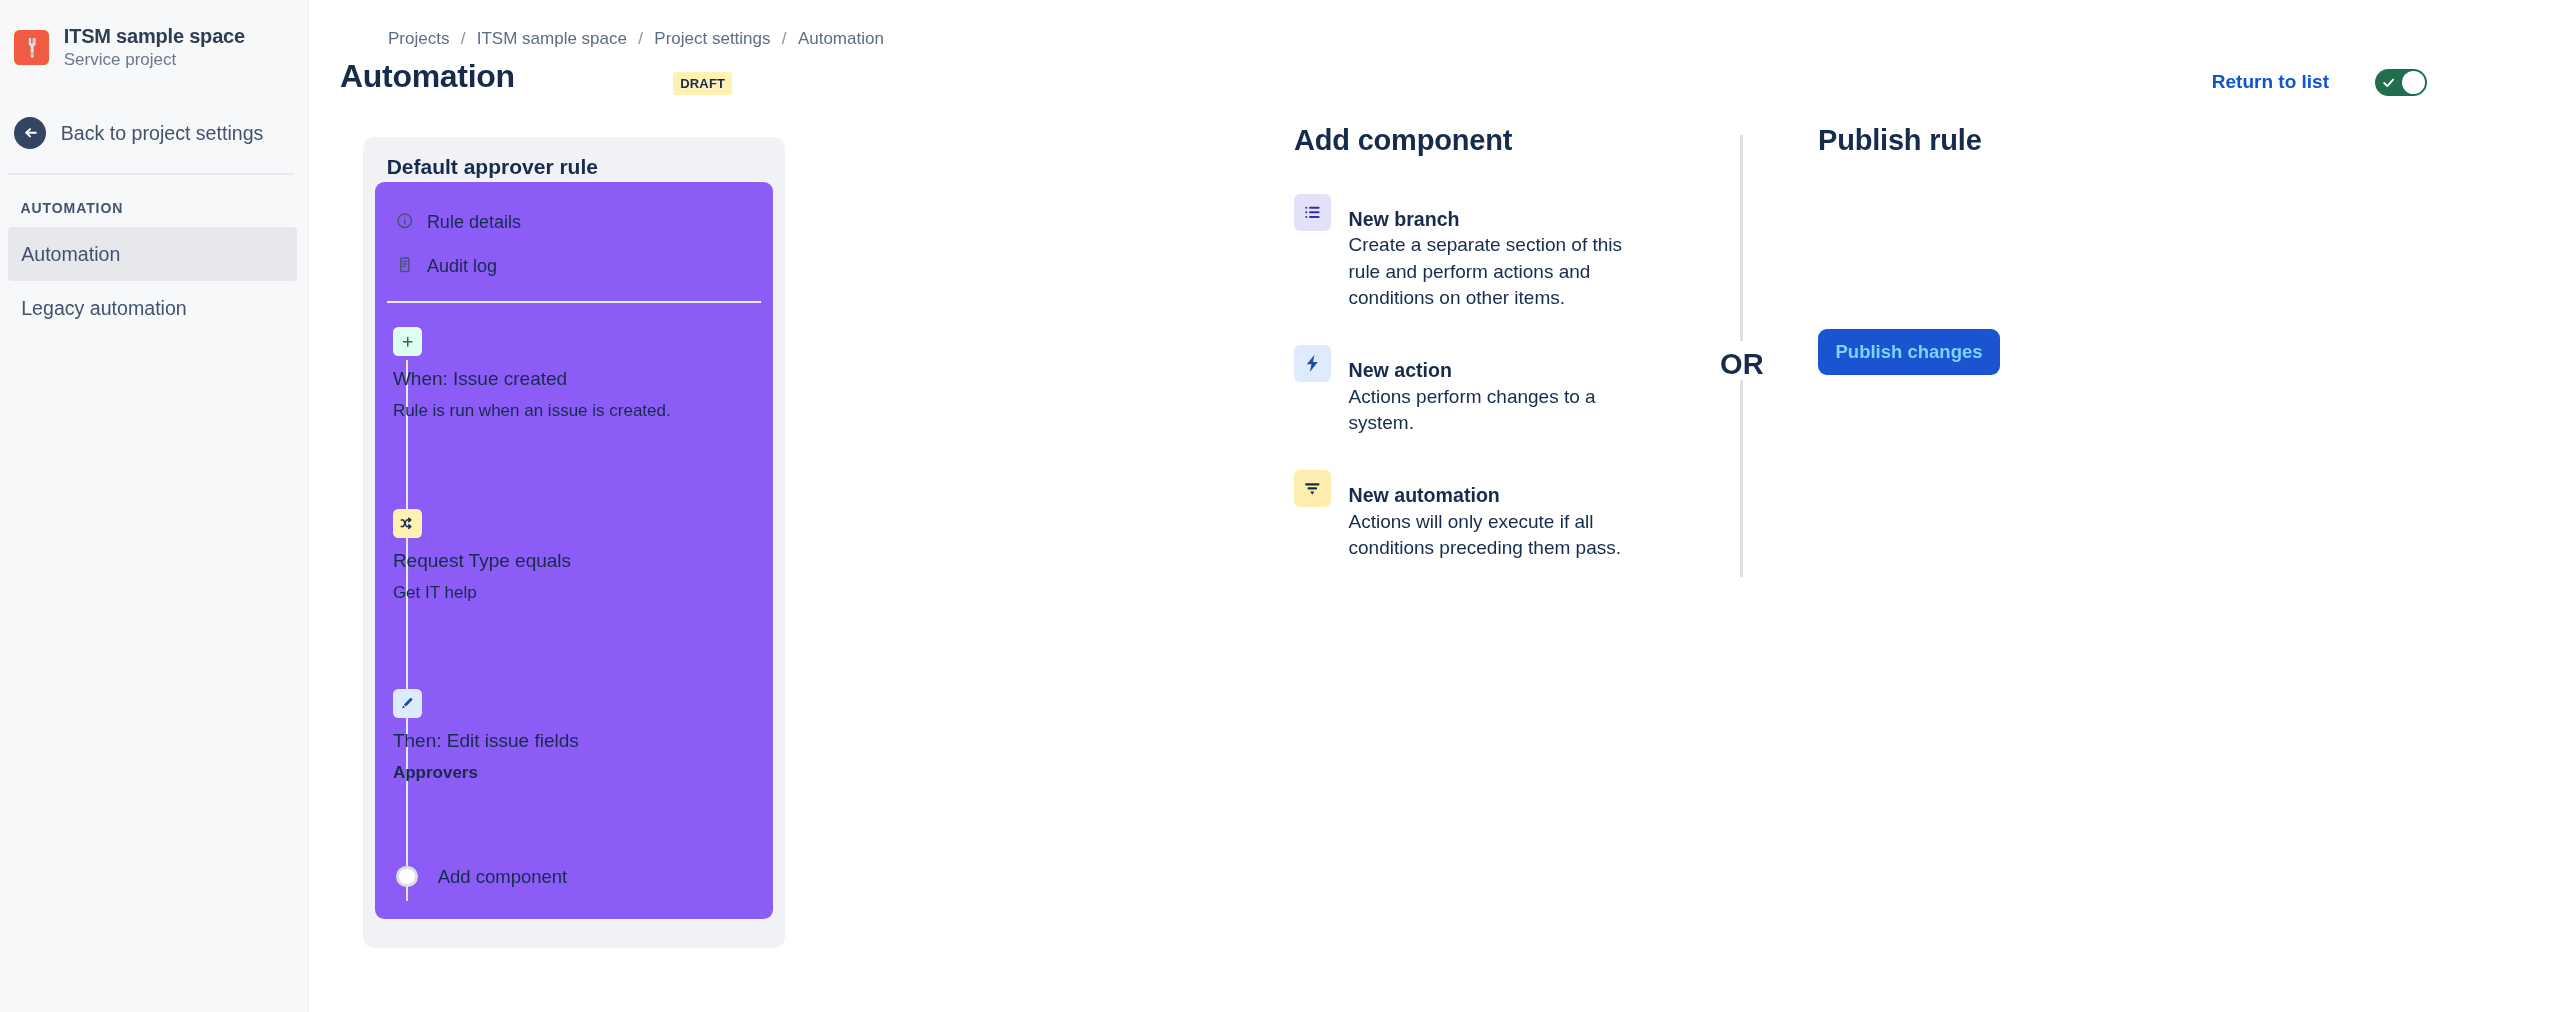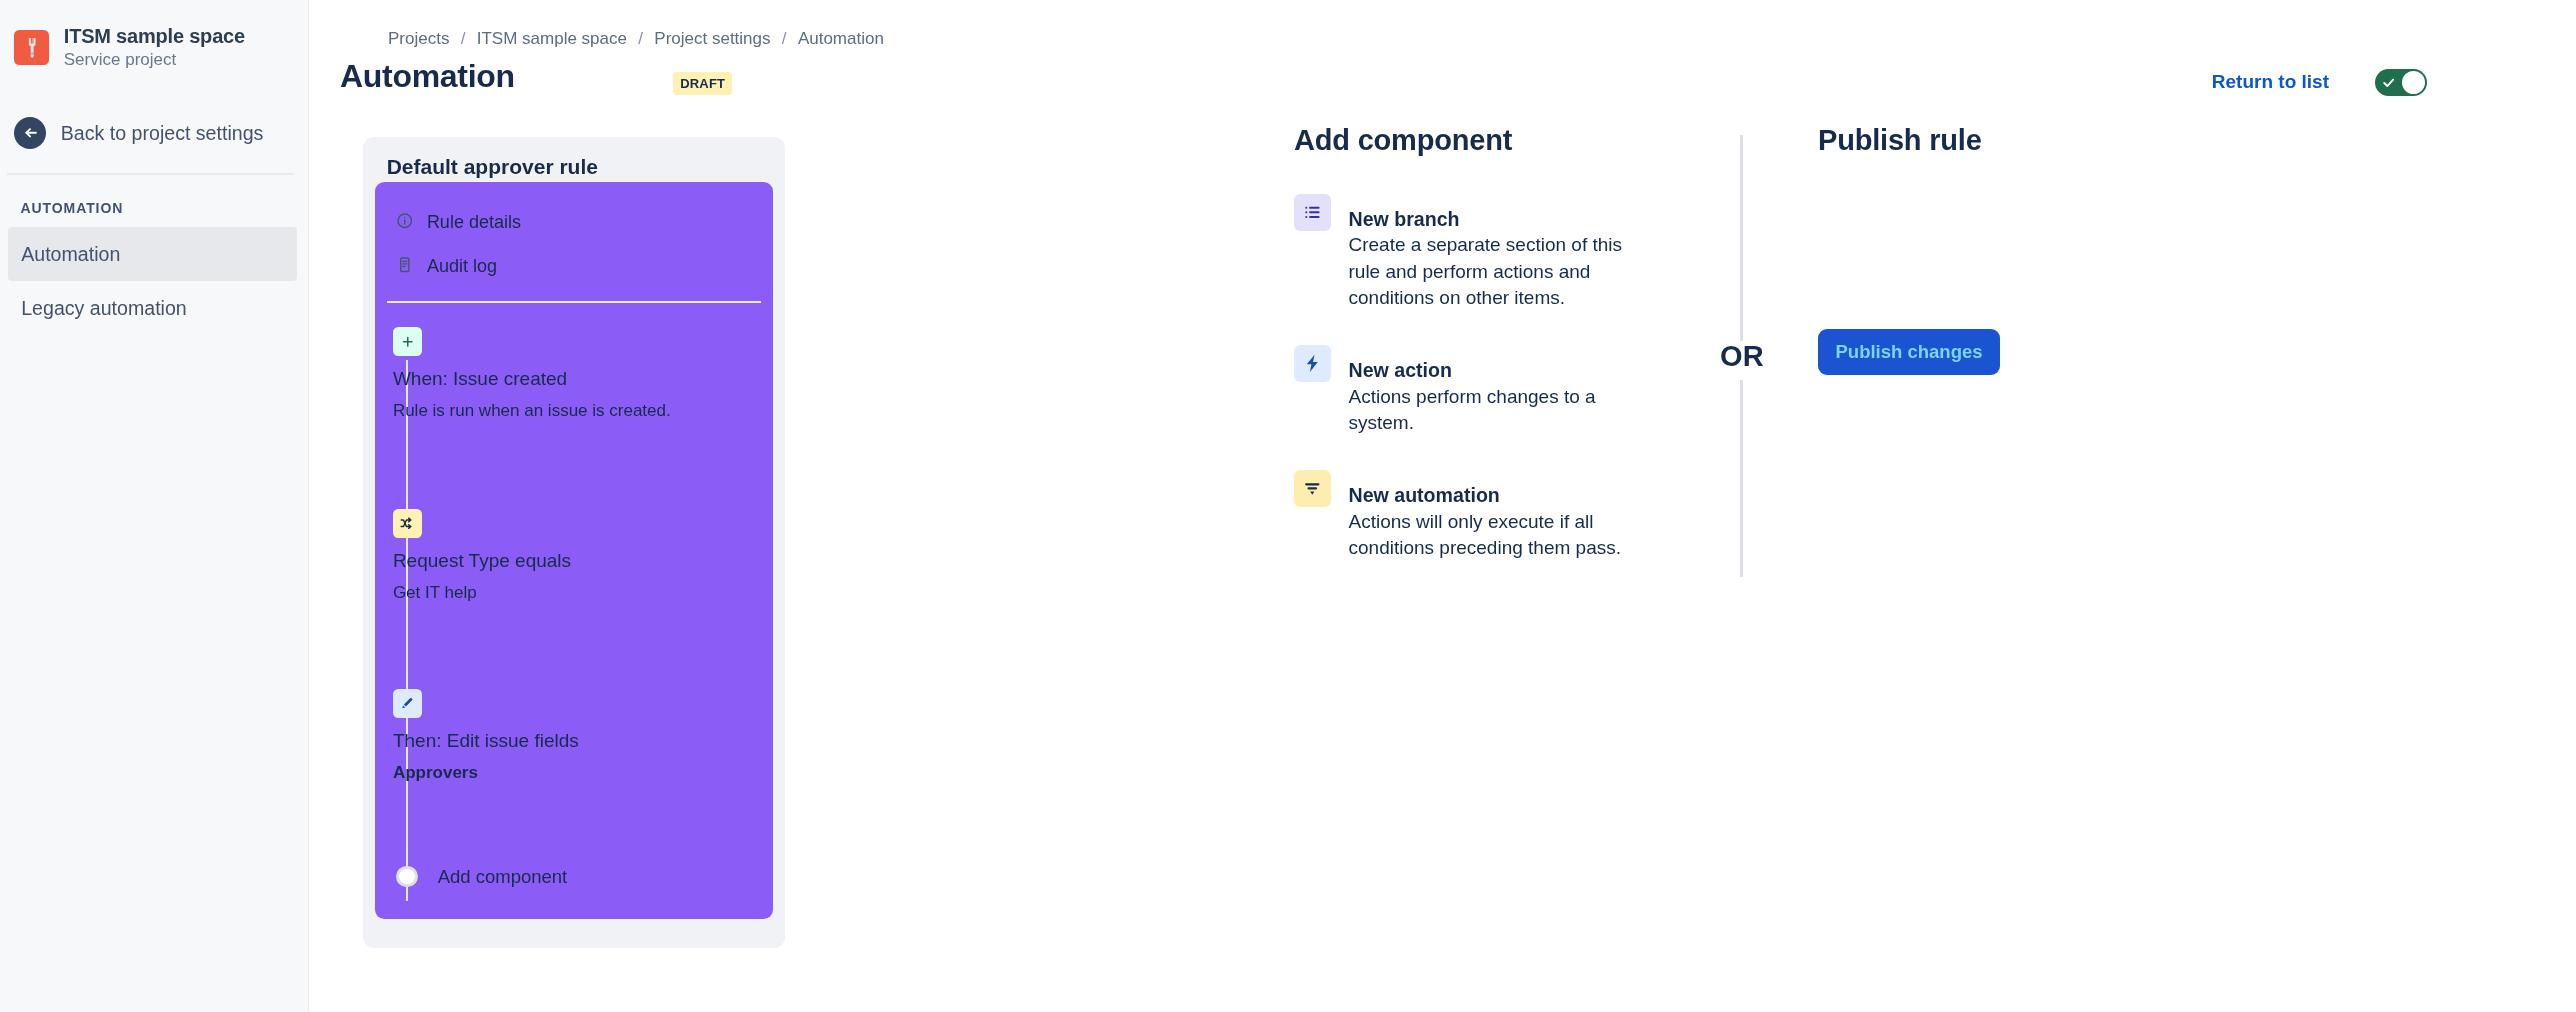--- a/index.html
+++ b/index.html
@@ -329,21 +329,21 @@
     background: #dcdfe4;
   }
   .or-divider-bottom {
     position: absolute;
     left: 1740px; top: 380px;
     width: 2.6px; height: 197px;
     background: #dcdfe4;
   }
   .or-text {
     position: absolute;
-    left: 1720px; top: 340px;
+    left: 1720px; top: 348px;
     font-size: 29px;
     font-weight: bold;
     color: #172b4d;
     letter-spacing: 0.3px;
   }
 
   
   .publish-panel {
     position: absolute;
     left: 1818px; top: 124px;

